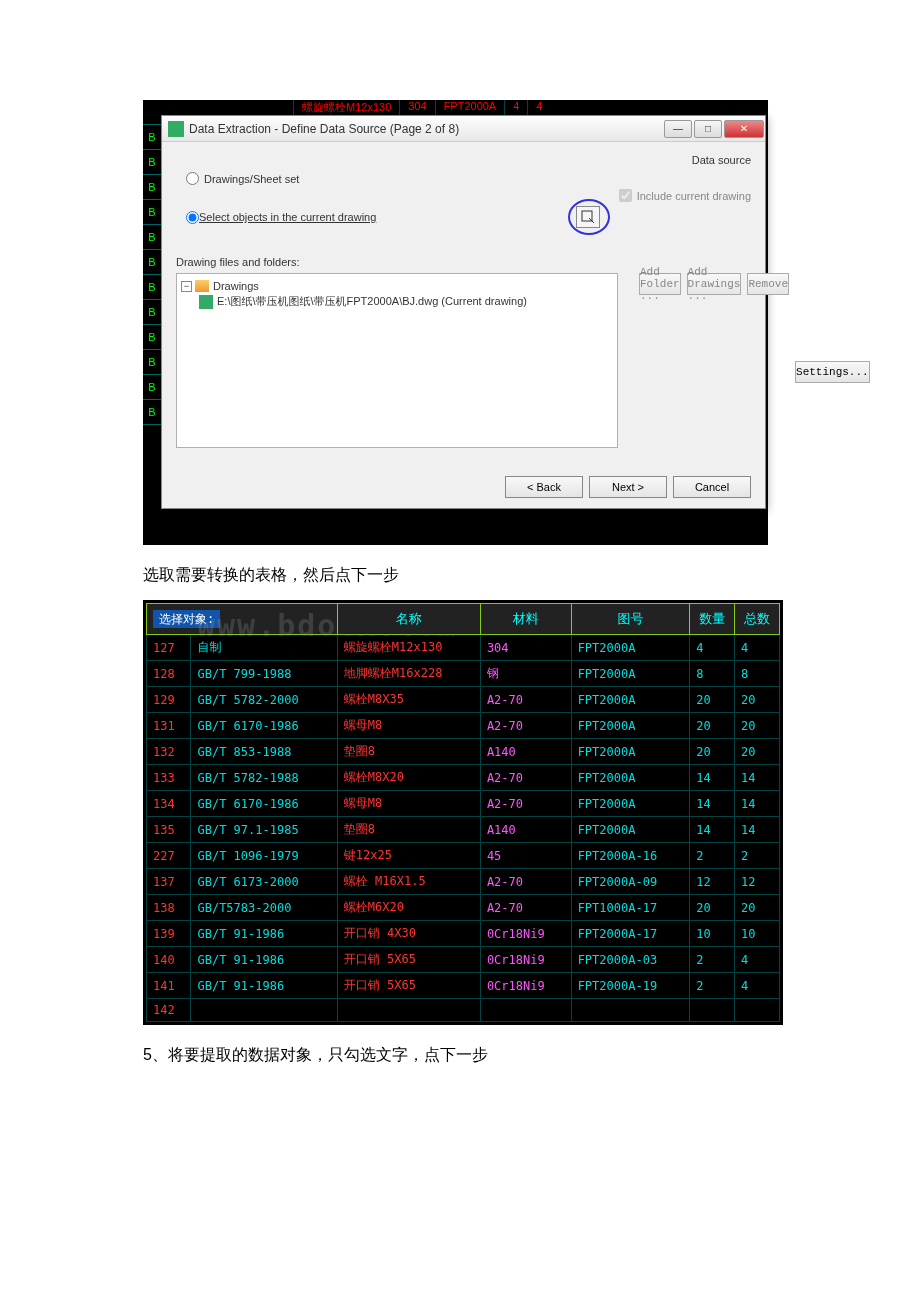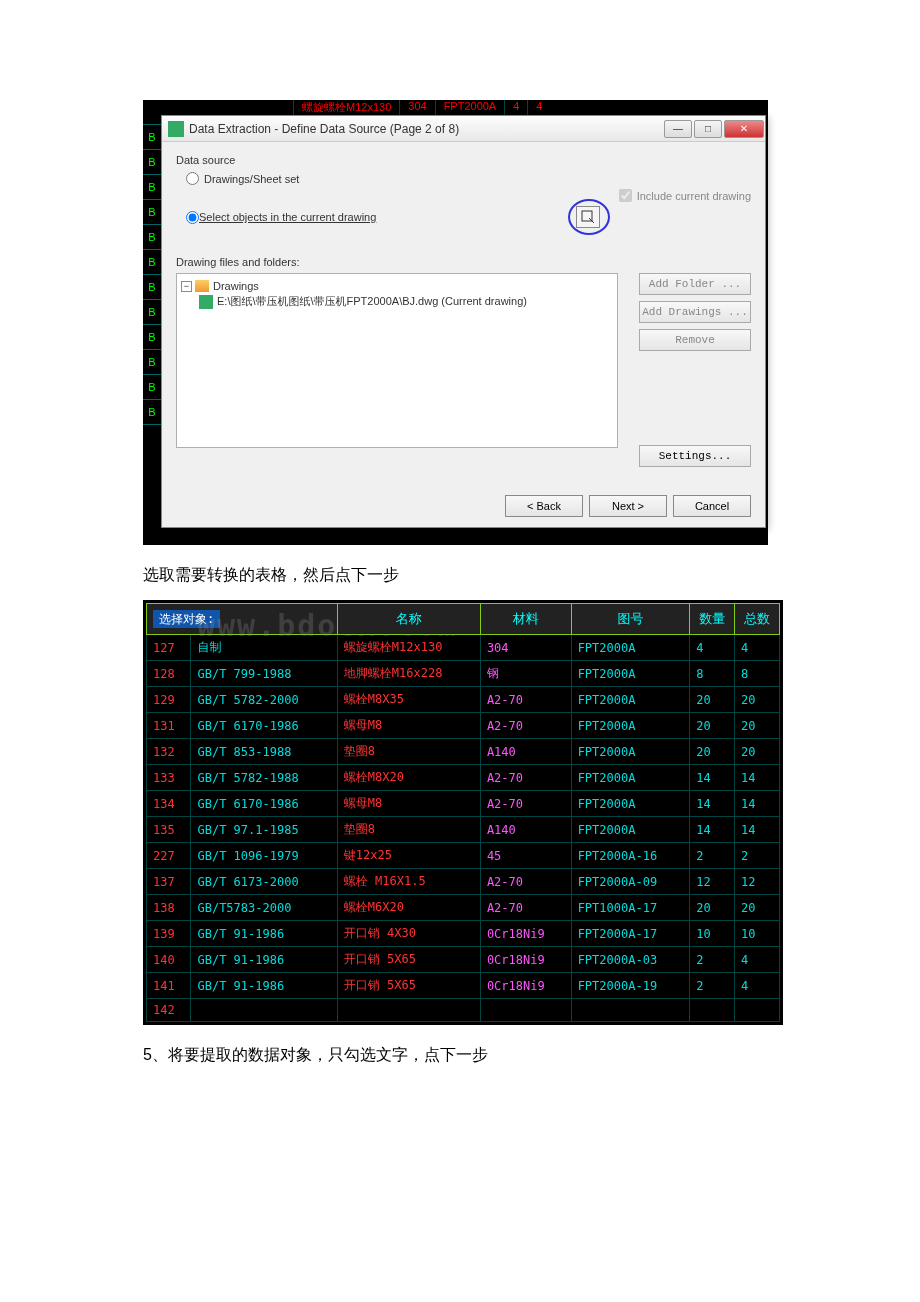--- a/index.html
+++ b/index.html
@@ -15,37 +15,37 @@
     
     .dialog { position: absolute; top: 115px; left: 161px; width: 605px; background: #bef264; border: 1px solid #888; box-shadow: 2px 2px 8px rgba(0,0,0,0.3); font-family: Tahoma, Arial, sans-serif; font-size: 11px; color: #333; }
     .title-bar { background: linear-gradient(to bottom, #fdfdfd, #e8e8e8); border-bottom: 1px solid #ccc; height: 26px; display: flex; align-items: center; padding-left: 6px; }
     .title-icon { width: 16px; height: 16px; background: #3a6; margin-right: 5px; display: inline-block; }
     .title-text { flex: 1; color: #333; font-size: 12px; }
     .win-btns { display: flex; }
     .win-btn { width: 28px; height: 18px; margin: 0 1px; border: 1px solid #999; background: linear-gradient(#f5f5f5,#ddd); display: flex; align-items: center; justify-content: center; font-size: 10px; border-radius: 2px; }
     .win-btn.close { background: linear-gradient(#e88,#c33); color: #fff; width: 40px; }
     
     .dialog-body { padding: 12px 14px 10px 14px; background: #f0f0f0; }
-    .group-label { color: #333; margin-bottom: 6px; }
+    .group-label { color: #333; margin-bottom: 6px; text-align: right; }
     .radio-row { display: flex; align-items: center; margin: 4px 0 4px 10px; }
     .radio-row input { margin-right: 5px; }
     .check-row { display: flex; align-items: center; margin: 4px 0 4px 28px; color: #888; justify-content: flex-end; }
     .check-row input { margin-right: 5px; }
     .select-obj-row { display: flex; align-items: center; margin: 4px 0 4px 10px; text-decoration: underline; }
     .obj-select-btn { width: 24px; height: 22px; border: 1px solid #888; background: #f5f5f5; margin-left: 200px; display: flex; align-items: center; justify-content: center; position: relative; }
     .circle-highlight { position: absolute; width: 42px; height: 36px; border: 2px solid #33d; border-radius: 50%; left: -9px; top: -8px; }
     
     .files-label { margin-top: 28px; margin-bottom: 5px; }
     .tree-area { display: flex; }
     .tree-box { flex: 1; background: #fff; border: 1px solid #b0b0b0; height: 175px; padding: 4px; }
     .tree-row { display: flex; align-items: center; margin: 2px 0; }
     .tree-exp { width: 11px; height: 11px; border: 1px solid #888; font-size: 9px; line-height: 9px; text-align: center; margin-right: 3px; }
     .tree-folder-icon { width: 14px; height: 12px; background: linear-gradient(#fc6,#e93); margin-right: 4px; }
     .tree-file-icon { width: 14px; height: 14px; background: #3a6; margin-right: 4px; margin-left: 18px; }
-    .side-btns { width: 112px; margin-left: 21px; display: flex; flex-direction: column; gap: 6px; }
+    .side-btns { width: 112px; margin-left: 21px; display: flex; flex-direction: row; gap: 6px; }
     .sbtn { height: 22px; border: 1px solid #aaa; background: linear-gradient(#f8f8f8,#e5e5e5); color: #888; font-family: "Courier New", monospace; font-size: 11px; display: flex; align-items: center; justify-content: center; }
     .sbtn.active { color: #000; }
     .settings-btn { margin-top: 88px; }
     
     .nav-btns { display: flex; justify-content: flex-end; gap: 6px; margin-top: 28px; }
     .nav-btn { width: 78px; height: 22px; border: 1px solid #888; background: linear-gradient(#f8f8f8,#e5e5e5); font-size: 11px; }
     
     
     .cn-text { margin: 20px 0 14px 143px; font-size: 16px; color: #000; }
     

